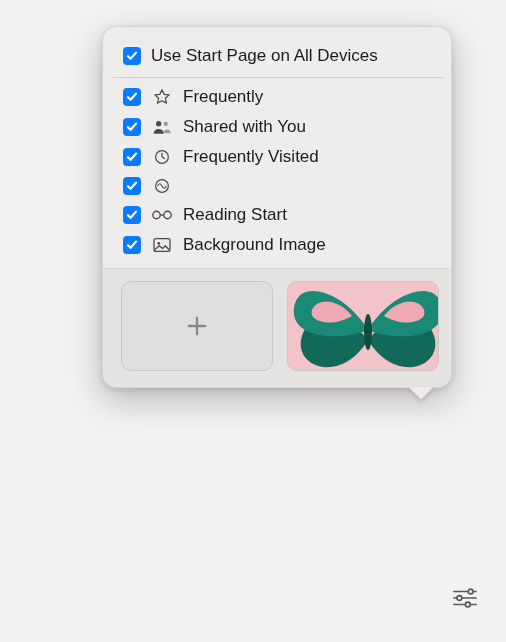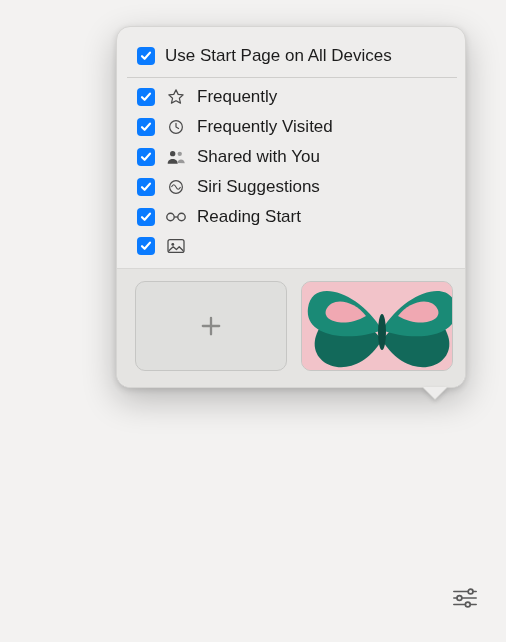--- a/index.html
+++ b/index.html
@@ -37,21 +37,21 @@
     border-radius:6px;
     background:transparent;
     border:none;
     cursor:pointer;
   }
 
   
   .popover{
     position:absolute;
     top:26px;
-    left:116px;
+    left:102px;
     width:350px;
     background:var(--popover);
     border:1px solid var(--popover-border);
     border-radius:14px;
     box-shadow:0 12px 34px rgba(0,0,0,.24), 0 2px 6px rgba(0,0,0,.12);
     padding:14px 12px 16px 18px;
   }
   .arrow{
     position:absolute;
     right:18px;
@@ -162,59 +162,58 @@
     <span class="row-label">Frequently</span>
   </div>
 
   <div class="row">
     <span class="checkbox">
       <svg width="12" height="12" viewBox="0 0 12 12">
           <path d="M2 6.2 L4.6 8.8 L10 2.6" fill="none" stroke="#fff" stroke-width="2.2" stroke-linecap="round" stroke-linejoin="round"></path>
         </svg>
     </span>
     <span class="row-icon">
-      <svg width="18" height="18" viewBox="0 0 24 24">
-          <circle cx="12" cy="12" r="8.5" fill="none" stroke="#4a4a4a" stroke-width="1.6"></circle>
-          <path d="M12 7v5l3.4 2" fill="none" stroke="#4a4a4a" stroke-width="1.6" stroke-linecap="round"></path>
-        </svg>
-    </span>
-    <span class="row-label">Frequently Visited</span>
-  </div>
-
-  <div class="row">
-    <span class="checkbox">
-      <svg width="12" height="12" viewBox="0 0 12 12">
-          <path d="M2 6.2 L4.6 8.8 L10 2.6" fill="none" stroke="#fff" stroke-width="2.2" stroke-linecap="round" stroke-linejoin="round"></path>
-        </svg>
-    </span>
-    <span class="row-icon">
       <svg width="20" height="18" viewBox="0 0 24 20">
         <circle cx="8" cy="6" r="3.2" fill="#4a4a4a"></circle>
         <path d="M2 18c0-3.5 2.7-5.5 6-5.5s6 2 6 5.5" fill="#4a4a4a"></path>
         <circle cx="16.5" cy="6.2" r="2.6" fill="#9a9a9a"></circle>
         <path d="M13.5 17.2c.4-2.7 2.2-4.2 4.5-4.2 2.4 0 4.3 1.6 4.5 4.6" fill="#9a9a9a"></path>
       </svg>
     </span>
     <span class="row-label">Shared with You</span>
   </div>
 
+  <div class="row">
+    <span class="checkbox">
+      <svg width="12" height="12" viewBox="0 0 12 12">
+          <path d="M2 6.2 L4.6 8.8 L10 2.6" fill="none" stroke="#fff" stroke-width="2.2" stroke-linecap="round" stroke-linejoin="round"></path>
+        </svg>
+    </span>
+    <span class="row-icon">
+      <svg width="18" height="18" viewBox="0 0 24 24">
+          <circle cx="12" cy="12" r="8.5" fill="none" stroke="#4a4a4a" stroke-width="1.6"></circle>
+          <path d="M12 7v5l3.4 2" fill="none" stroke="#4a4a4a" stroke-width="1.6" stroke-linecap="round"></path>
+        </svg>
+    </span>
+    <span class="row-label">Frequently Visited</span>
+  </div>
+
 
   <div class="row">
     <span class="checkbox">
       <svg width="12" height="12" viewBox="0 0 12 12">
           <path d="M2 6.2 L4.6 8.8 L10 2.6" fill="none" stroke="#fff" stroke-width="2.2" stroke-linecap="round" stroke-linejoin="round"></path>
         </svg>
     </span>
     <span class="row-icon">
       <svg width="18" height="18" viewBox="0 0 24 24">
           <circle cx="12" cy="12" r="8.5" fill="none" stroke="#4a4a4a" stroke-width="1.6"></circle>
           <path d="M6 12c2-4 4-4 6 0s4 4 6 0" fill="none" stroke="#4a4a4a" stroke-width="1.4"></path>
         </svg>
     </span>
-    <span class="row-label">Siri Suggestions</span>
   </div>
 
   <div class="row">
     <span class="checkbox">
       <svg width="12" height="12" viewBox="0 0 12 12">
           <path d="M2 6.2 L4.6 8.8 L10 2.6" fill="none" stroke="#fff" stroke-width="2.2" stroke-linecap="round" stroke-linejoin="round"></path>
         </svg>
     </span>
     <span class="row-icon">
       <svg width="22" height="14" viewBox="0 0 26 14">
@@ -232,20 +231,21 @@
           <path d="M2 6.2 L4.6 8.8 L10 2.6" fill="none" stroke="#fff" stroke-width="2.2" stroke-linecap="round" stroke-linejoin="round"></path>
         </svg>
     </span>
     <span class="row-icon">
       <svg width="20" height="16" viewBox="0 0 24 20">
           <rect x="2" y="2" width="20" height="16" rx="2.5" fill="none" stroke="#4a4a4a" stroke-width="1.6"></rect>
           <circle cx="8" cy="8" r="1.8" fill="#4a4a4a"></circle>
           <path d="M3 16l5.5-5 4 3.5 3.5-3.5 5 5" fill="none" stroke="#4a4a4a" stroke-width="1.6" stroke-linejoin="round"></path>
         </svg>
     </span>
+    <span class="row-label">Background Image</span>
   </div>
 
   <div class="thumbs">
     <div class="tile add" title="Add custom background">
       <svg width="28" height="28" viewBox="0 0 24 24">
         <path d="M12 5v14M5 12h14" stroke="#8a8a88" stroke-width="2" stroke-linecap="round"></path>
       </svg>
     </div>
     <div class="tile butterfly">
       <svg width="160" height="90" viewBox="0 0 160 90" preserveAspectRatio="xMidYMid slice">

